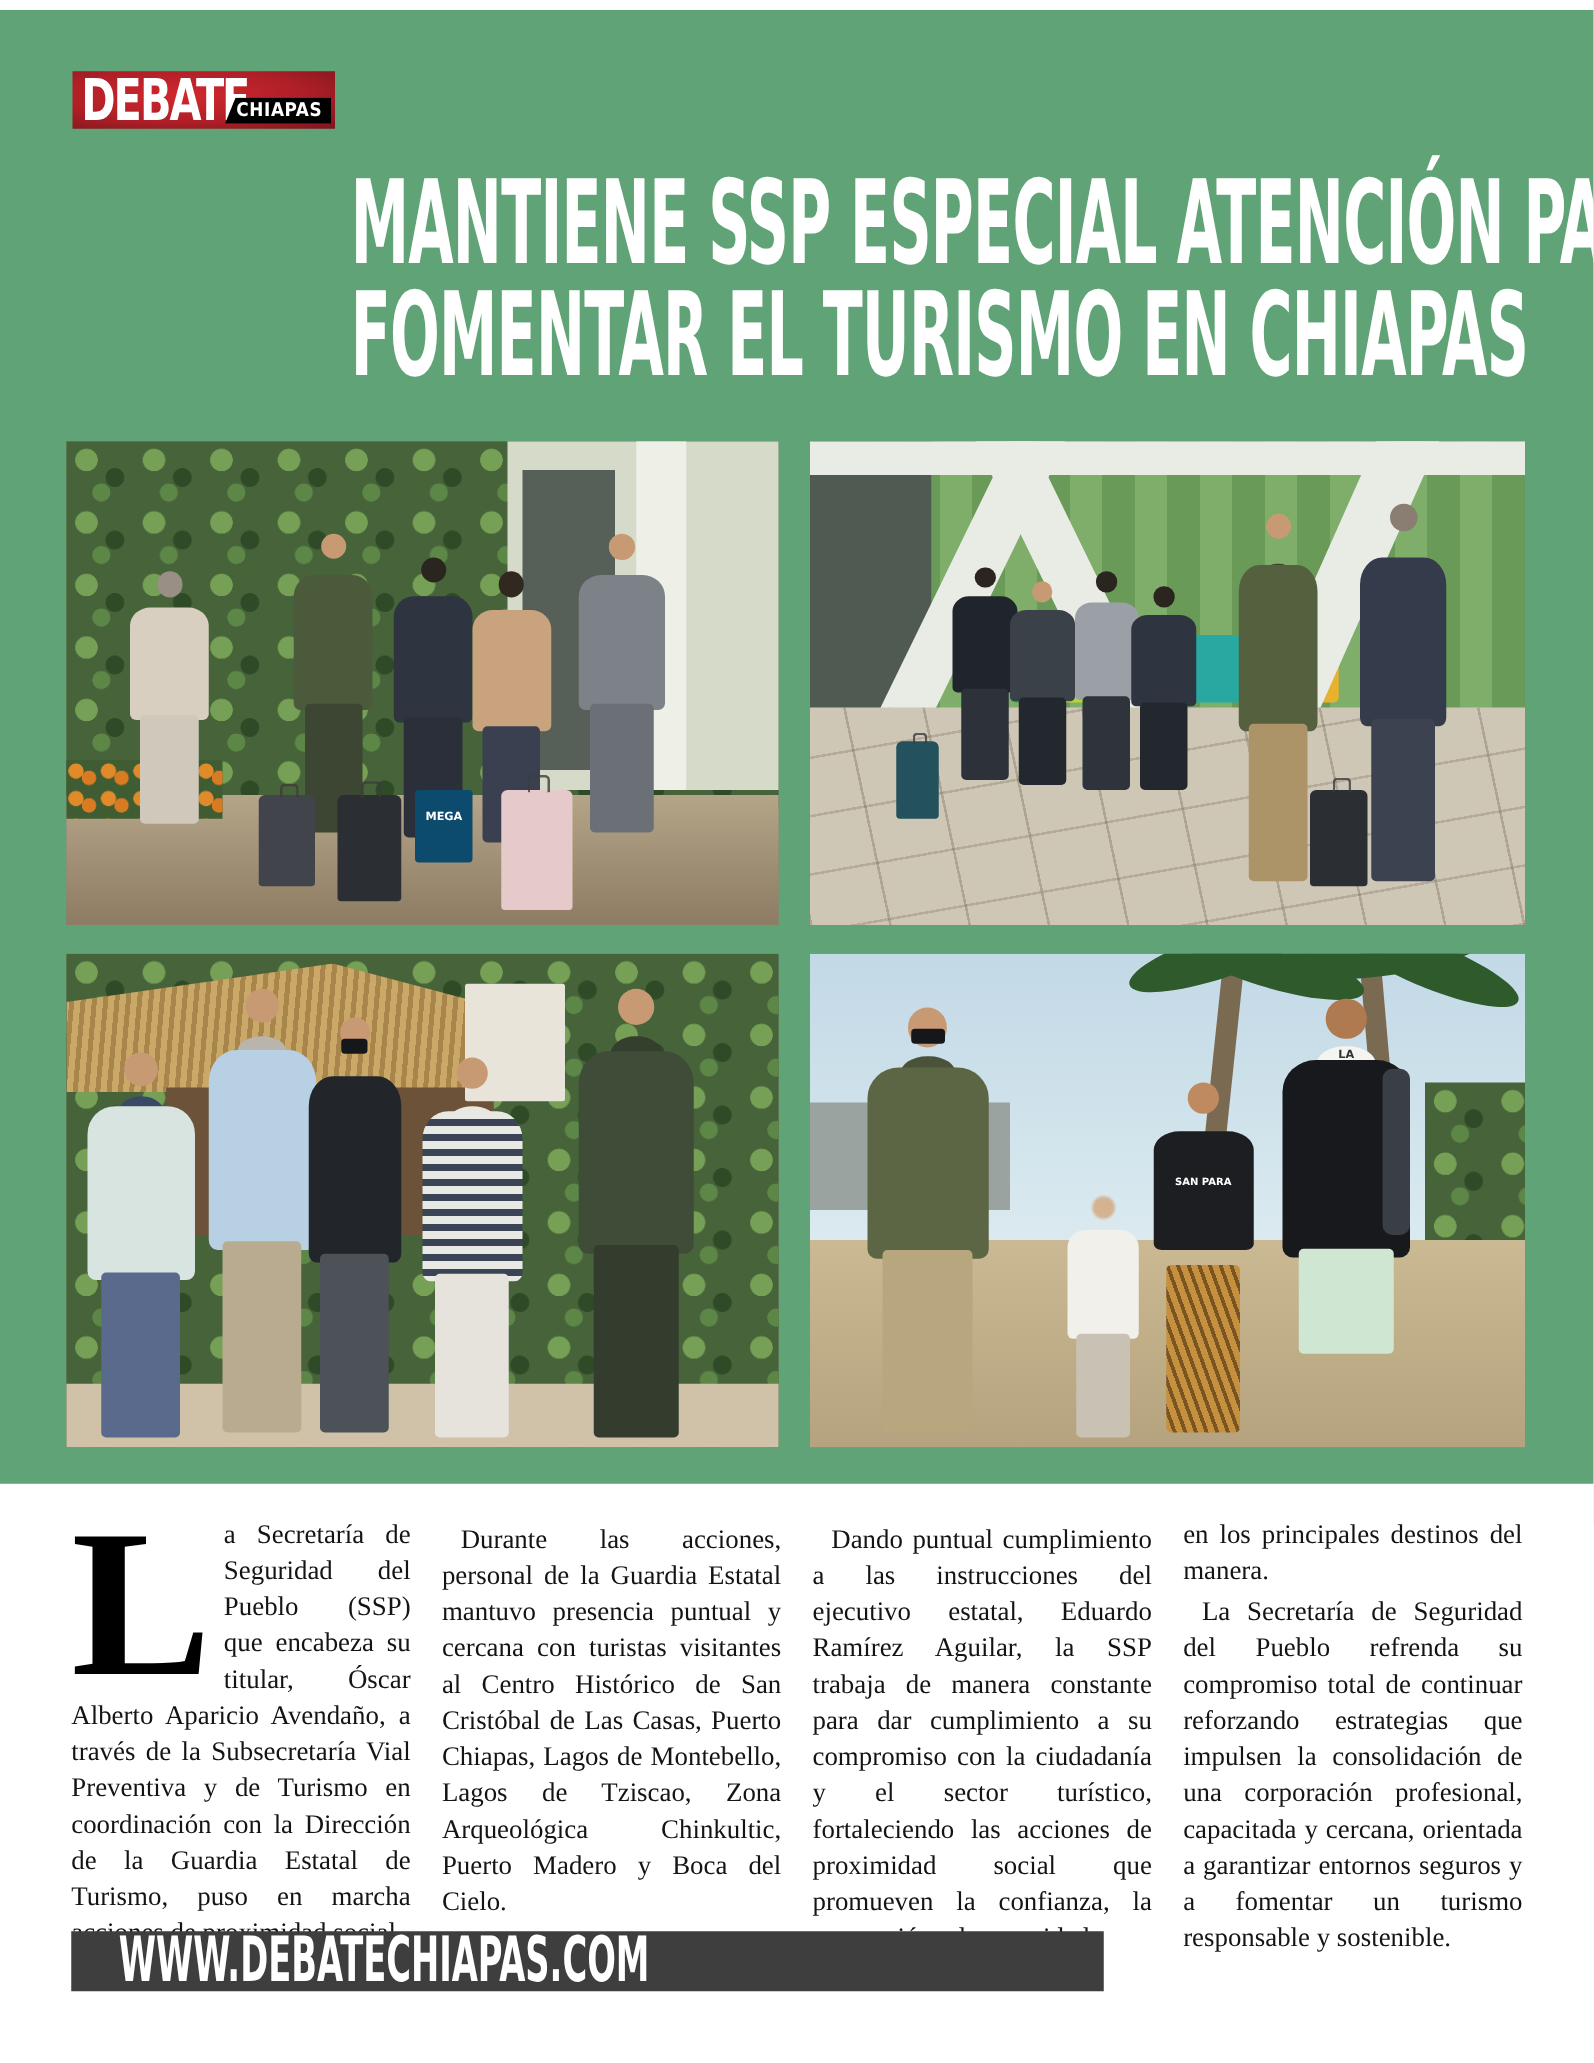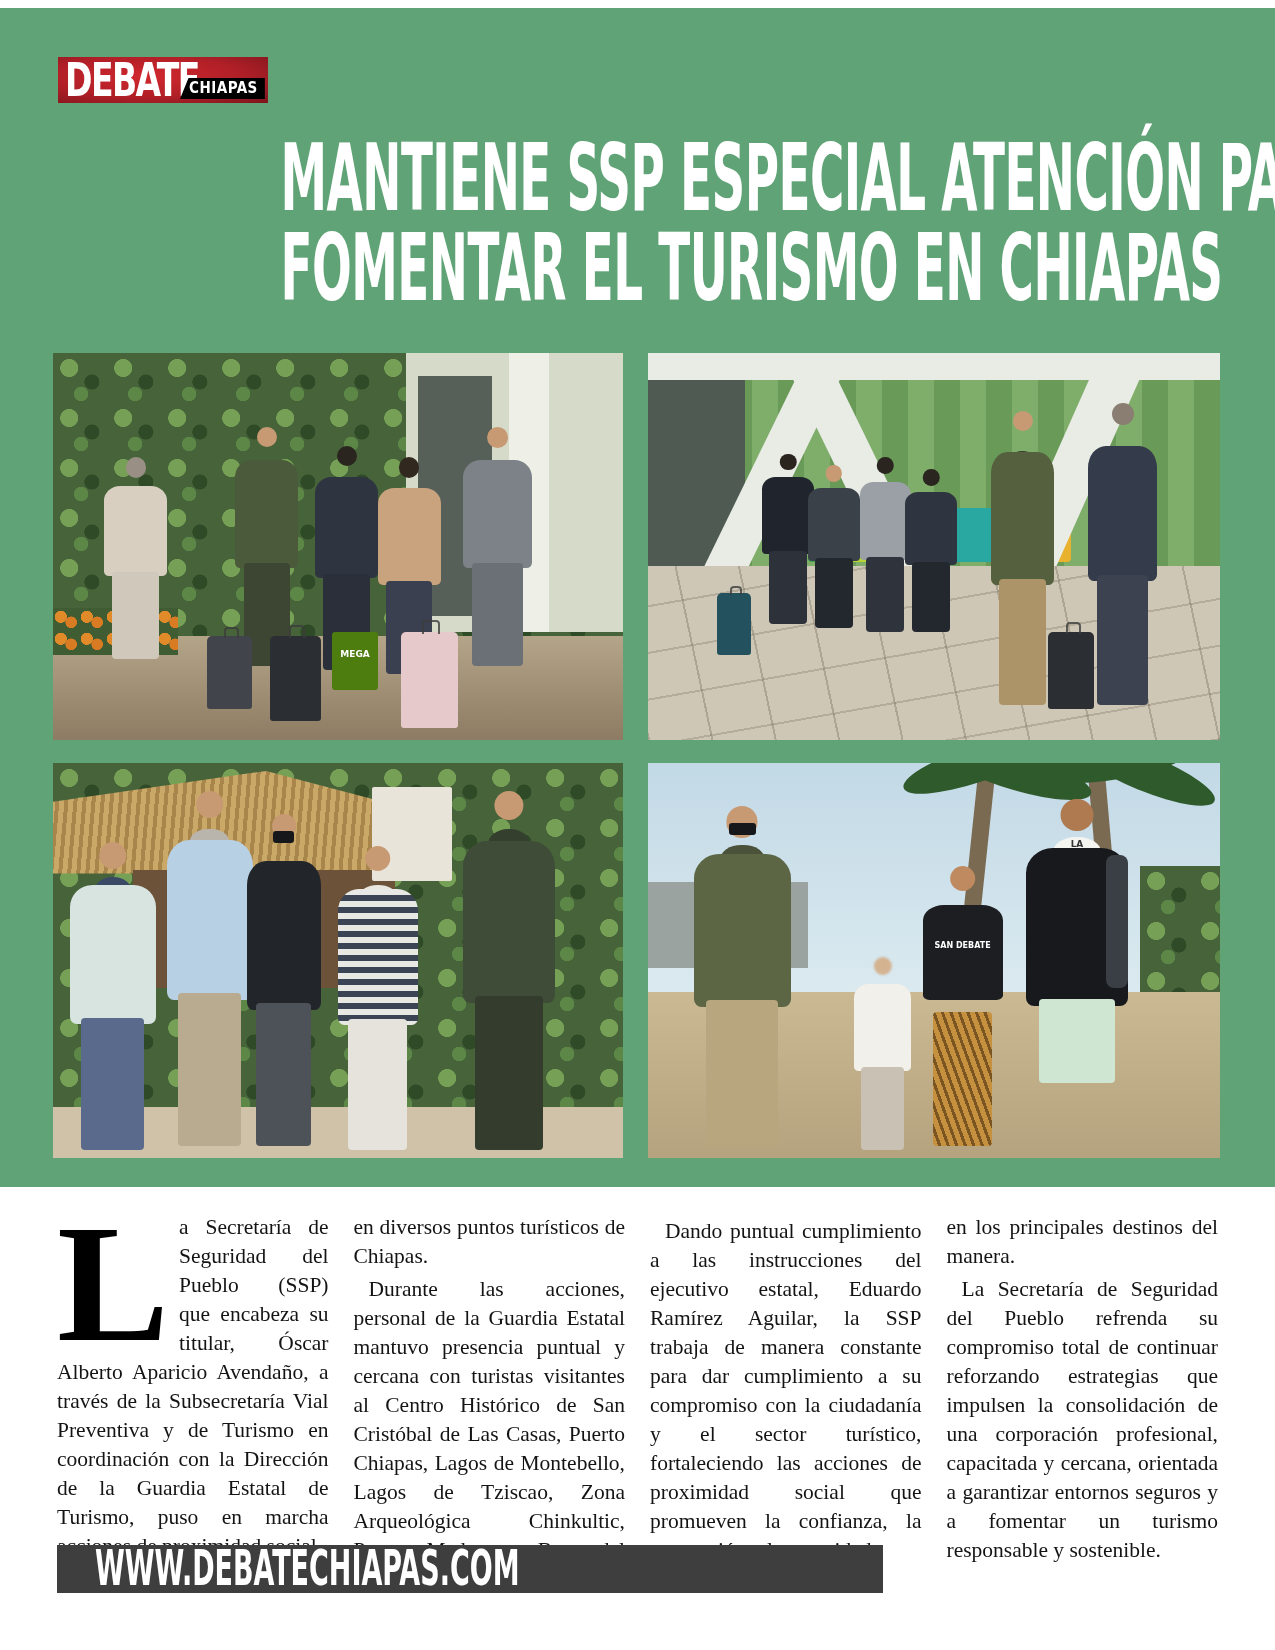--- a/index.html
+++ b/index.html
@@ -135,21 +135,21 @@
     <div class="fig" style="left:72%;top:19%;width:12%;height:62%;">
       <div class="head"></div>
       <div class="cap" style="background:#f2f2ee;"></div>
       <div class="torso" style="background:#7d8288;"></div>
       <div class="legs" style="background:#6a7076;"></div>
     </div>
 
     <div class="case" style="left:38%;bottom:5%;width:9%;height:22%;background:#2b2e33;"></div>
     <div class="case" style="left:61%;bottom:3%;width:10%;height:25%;background:#e6c9cb;"></div>
     <div class="case" style="left:27%;bottom:8%;width:8%;height:19%;background:#41454b;"></div>
-    <div class="layer" style="left:49%;bottom:13%;width:8%;height:15%;background:#4d7c0f;border-radius:3px;">
+    <div class="layer" style="left:49%;bottom:13%;width:8%;height:15%;background:#0c4a6e;border-radius:3px;">
       <span class="tag" style="left:0;top:30%;width:100%;font-size:9px;">MEGA</span>
     </div>
   </div>
 
   <div class="photo" id="photo2">
     <div class="layer" style="left:0;top:0;width:100%;height:58%;background:repeating-linear-gradient(90deg,#7fae6b 0 26px,#6a9a58 26px 52px);"></div>
     <div class="layer" style="left:0;top:0;width:17%;height:58%;background:#4e5a52;"></div>
     <div class="layer" style="left:28%;top:40%;width:46%;height:14%;border-radius:4px;background:linear-gradient(90deg,#3da14f 0 14%,#b7d437 14% 28%,#f08a2a 28% 42%,#e0549a 42% 56%,#28a8a0 56% 72%,#7ec84a 72% 86%,#e8b12e 86% 100%);"></div>
     <div class="beam" style="left:18%;top:-6%;width:7%;height:75%;transform:rotate(26deg);"></div>
     <div class="beam" style="left:34%;top:-6%;width:7%;height:75%;transform:rotate(-26deg);"></div>
@@ -252,41 +252,40 @@
     </div>
     <div class="fig" style="left:36%;top:49%;width:10%;height:49%;">
       <div class="head" style="background:#d4b391;filter:blur(1px);"></div>
       <div class="torso" style="background:#f2f0ea;"></div>
       <div class="legs" style="background:#c9c2b4;"></div>
     </div>
     <div class="fig" style="left:48%;top:26%;width:14%;height:71%;">
       <div class="head" style="background:#c08a60;"></div>
       <div class="cap" style="background:#2b2018;height:8%;"></div>
       <div class="torso" style="background:#1c1e22;height:34%;">
-        <span class="tag" style="left:0;top:38%;width:100%;font-size:8px;">SAN DEBATE</span>
+        <span class="tag" style="left:0;top:38%;width:100%;font-size:8px;">SAN PARA</span>
       </div>
       <div class="legs" style="top:52%;height:48%;background:repeating-linear-gradient(70deg,#c6913f 0 5px,#7a5522 5px 8px);"></div>
     </div>
     <div class="fig" style="left:66%;top:9%;width:18%;height:89%;">
       <div class="head" style="background:#b07a50;"></div>
       <div class="cap" style="background:#f4f4f0;">
         <span class="tag" style="left:0;top:8%;width:100%;font-size:9px;color:#333;">LA</span>
       </div>
       <div class="torso" style="background:#17191d;"></div>
       <div class="legs" style="background:#cfe6d2;height:24%;"></div>
       <div class="layer" style="left:78%;top:16%;width:22%;height:38%;background:#3a3f46;border-radius:8px;"></div>
     </div>
   </div>
 
   <div class="article">
     <div class="col">
       <p><span class="dropcap">L</span><span>a Secretaría de Seguridad del Pueblo (SSP) que encabeza su titular, Óscar Alberto Aparicio Avendaño, a través de la Subsecretaría Vial Preventiva y de Turismo en coordinación con la Dirección de la Guardia Estatal de Turismo, puso en marcha acciones de proximidad social</span></p>
     </div>
     <div class="col">
-      <p>en diversos puntos turísticos de Chiapas.</p>
       <p class="indent">Durante las acciones, personal de la Guardia Estatal mantuvo presencia puntual y cercana con turistas visitantes al Centro Histórico de San Cristóbal de Las Casas, Puerto Chiapas, Lagos de Montebello, Lagos de Tziscao, Zona Arqueológica Chinkultic, Puerto Madero y Boca del Cielo.</p>
     </div>
     <div class="col">
       <p class="indent">Dando puntual cumplimiento a las instrucciones del ejecutivo estatal, Eduardo Ramírez Aguilar, la SSP trabaja de manera constante para dar cumplimiento a su compromiso con la ciudadanía y el sector turístico, fortaleciendo las acciones de proximidad social que promueven la confianza, la prevención y la seguridad</p>
     </div>
     <div class="col">
       <p>en los principales destinos del manera.</p>
       <p class="indent">La Secretaría de Seguridad del Pueblo refrenda su compromiso total de continuar reforzando estrategias que impulsen la consolidación de una corporación profesional, capacitada y cercana, orientada a garantizar entornos seguros y a fomentar un turismo responsable y sostenible.</p>
     </div>
   </div>

